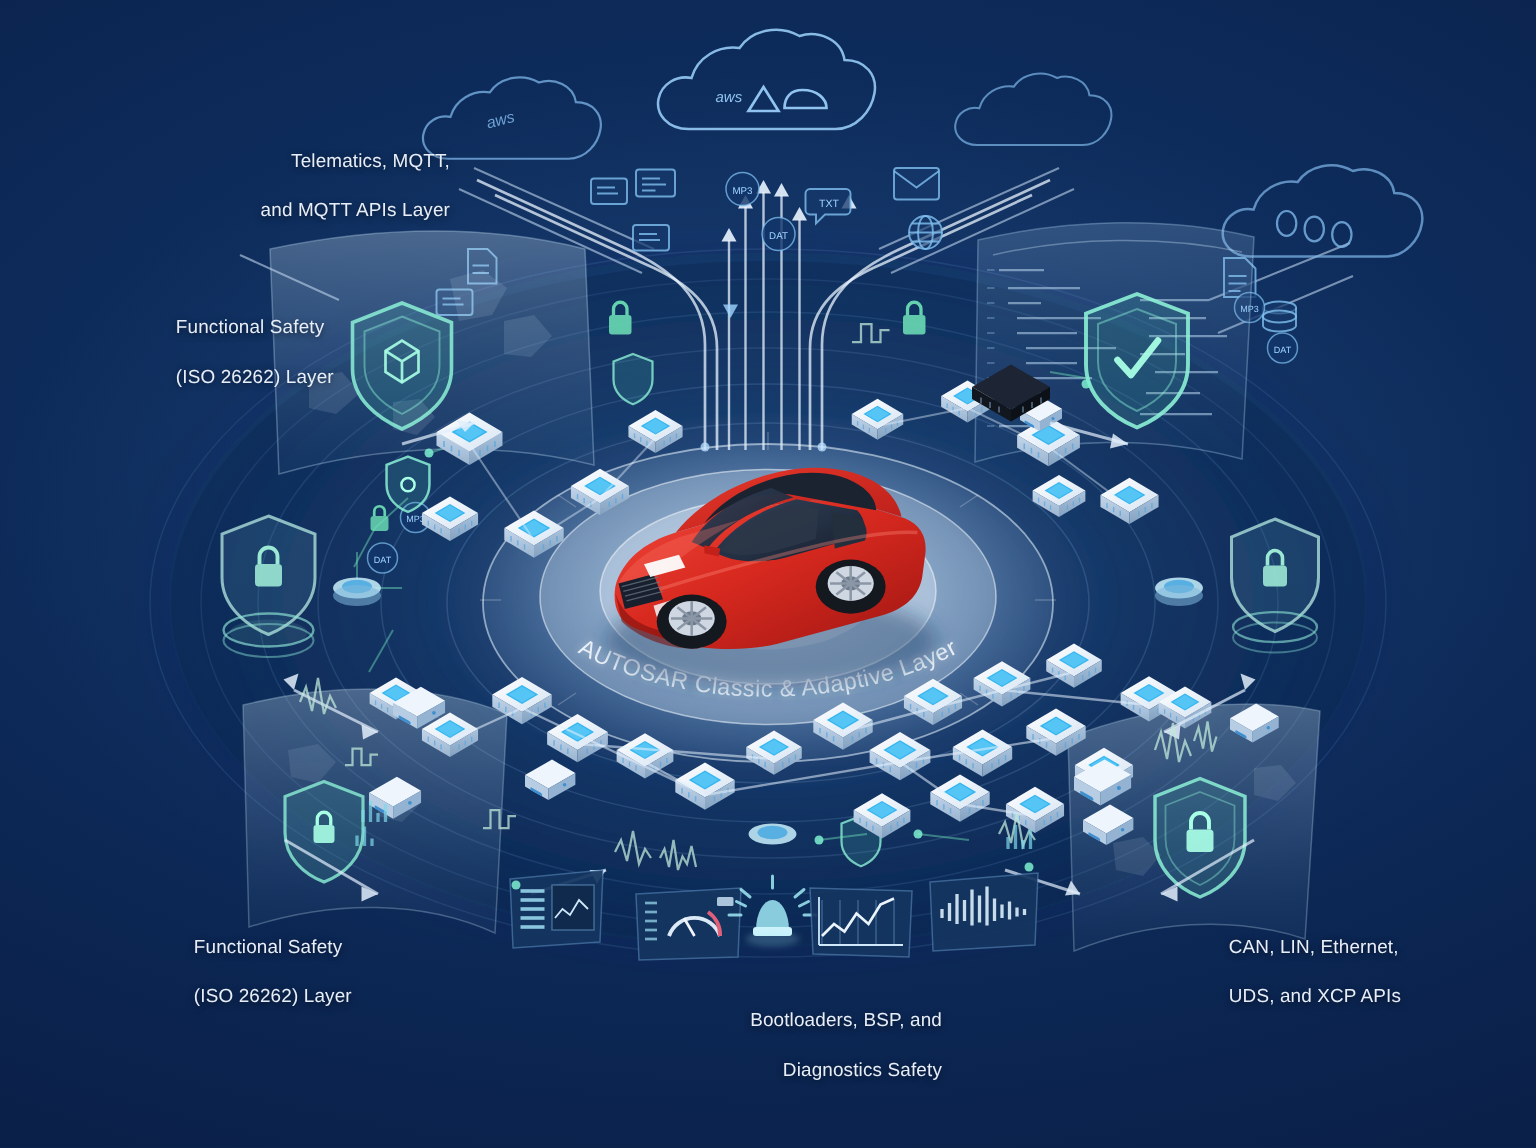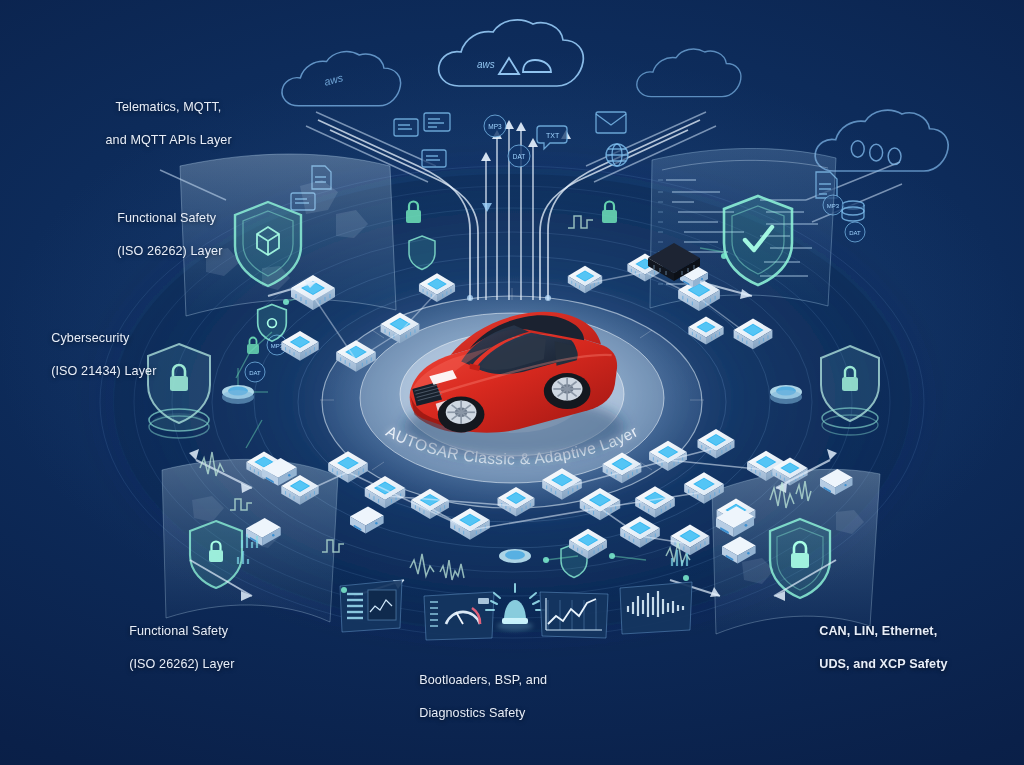--- a/index.html
+++ b/index.html
@@ -6,21 +6,21 @@
   html,body{margin:0;padding:0;background:#0b2450;}
   body{width:1024px;height:765px;overflow:hidden;
        font-family:"Liberation Sans","DejaVu Sans",sans-serif;}
   #stage{position:relative;width:1024px;height:765px;overflow:hidden;
          background:
            radial-gradient(ellipse 70% 55% at 50% 46%, rgba(120,170,220,.20) 0%, rgba(60,110,175,.10) 45%, rgba(11,36,80,0) 72%),
            radial-gradient(ellipse 120% 90% at 50% 40%, #113566 0%, #0d2b5a 40%, #0a2049 75%, #091c41 100%);
   }
   .lbl{position:absolute;color:#e8eef8;font-size:12.6px;line-height:16.5px;
        letter-spacing:.1px;text-shadow:0 1px 4px rgba(0,0,0,.55);white-space:pre;}
-  .lbl.r{text-align:center;}
+  .lbl.r{text-align:right;}
   svg{position:absolute;left:0;top:0;width:1024px;height:765px;overflow:visible;}
 </style>
 </head>
 <body>
 
 <div id="stage">
 
 <svg viewBox="0 0 1024 765">
   <defs>
     <radialGradient id="gDiscGlow" cx="50%" cy="50%" r="50%">
@@ -842,33 +842,29 @@
 <div class="lbl r" style="left:30px;top:82px;width:270px;">
   <span>Telematics, MQTT,</span><br>
   <span>and MQTT APIs Layer</span>
 </div>
 
 <div class="lbl" style="left:110px;top:193px;">
   <span>Functional Safety</span><br>
   <span>(ISO 26262) Layer</span>
 </div>
 
-<div class="lbl" style="left:44px;top:313px;">
-  <span>Cybersecurity</span><br>
-  <span>(ISO 21434) Layer</span>
-</div>
 
 <div class="lbl" style="left:122px;top:606px;">
   <span>Functional Safety</span><br>
   <span>(ISO 26262) Layer</span>
 </div>
 
-<div class="lbl" style="left:412px;top:655px;width:200px;text-align:left;">
+<div class="lbl" style="left:428px;top:655px;width:200px;text-align:right;">
   <span>Bootloaders, BSP, and</span><br>
   <span>Diagnostics Safety</span>
 </div>
 
-<div class="lbl" style="left:812px;top:606px;font-weight:bold;">
+<div class="lbl" style="left:812px;top:606px;">
   <span>CAN, LIN, Ethernet,</span><br>
-  <span>UDS, and XCP Safety</span>
+  <span>UDS, and XCP APIs</span>
 </div>
 
 </div>
 
 </body></html>

